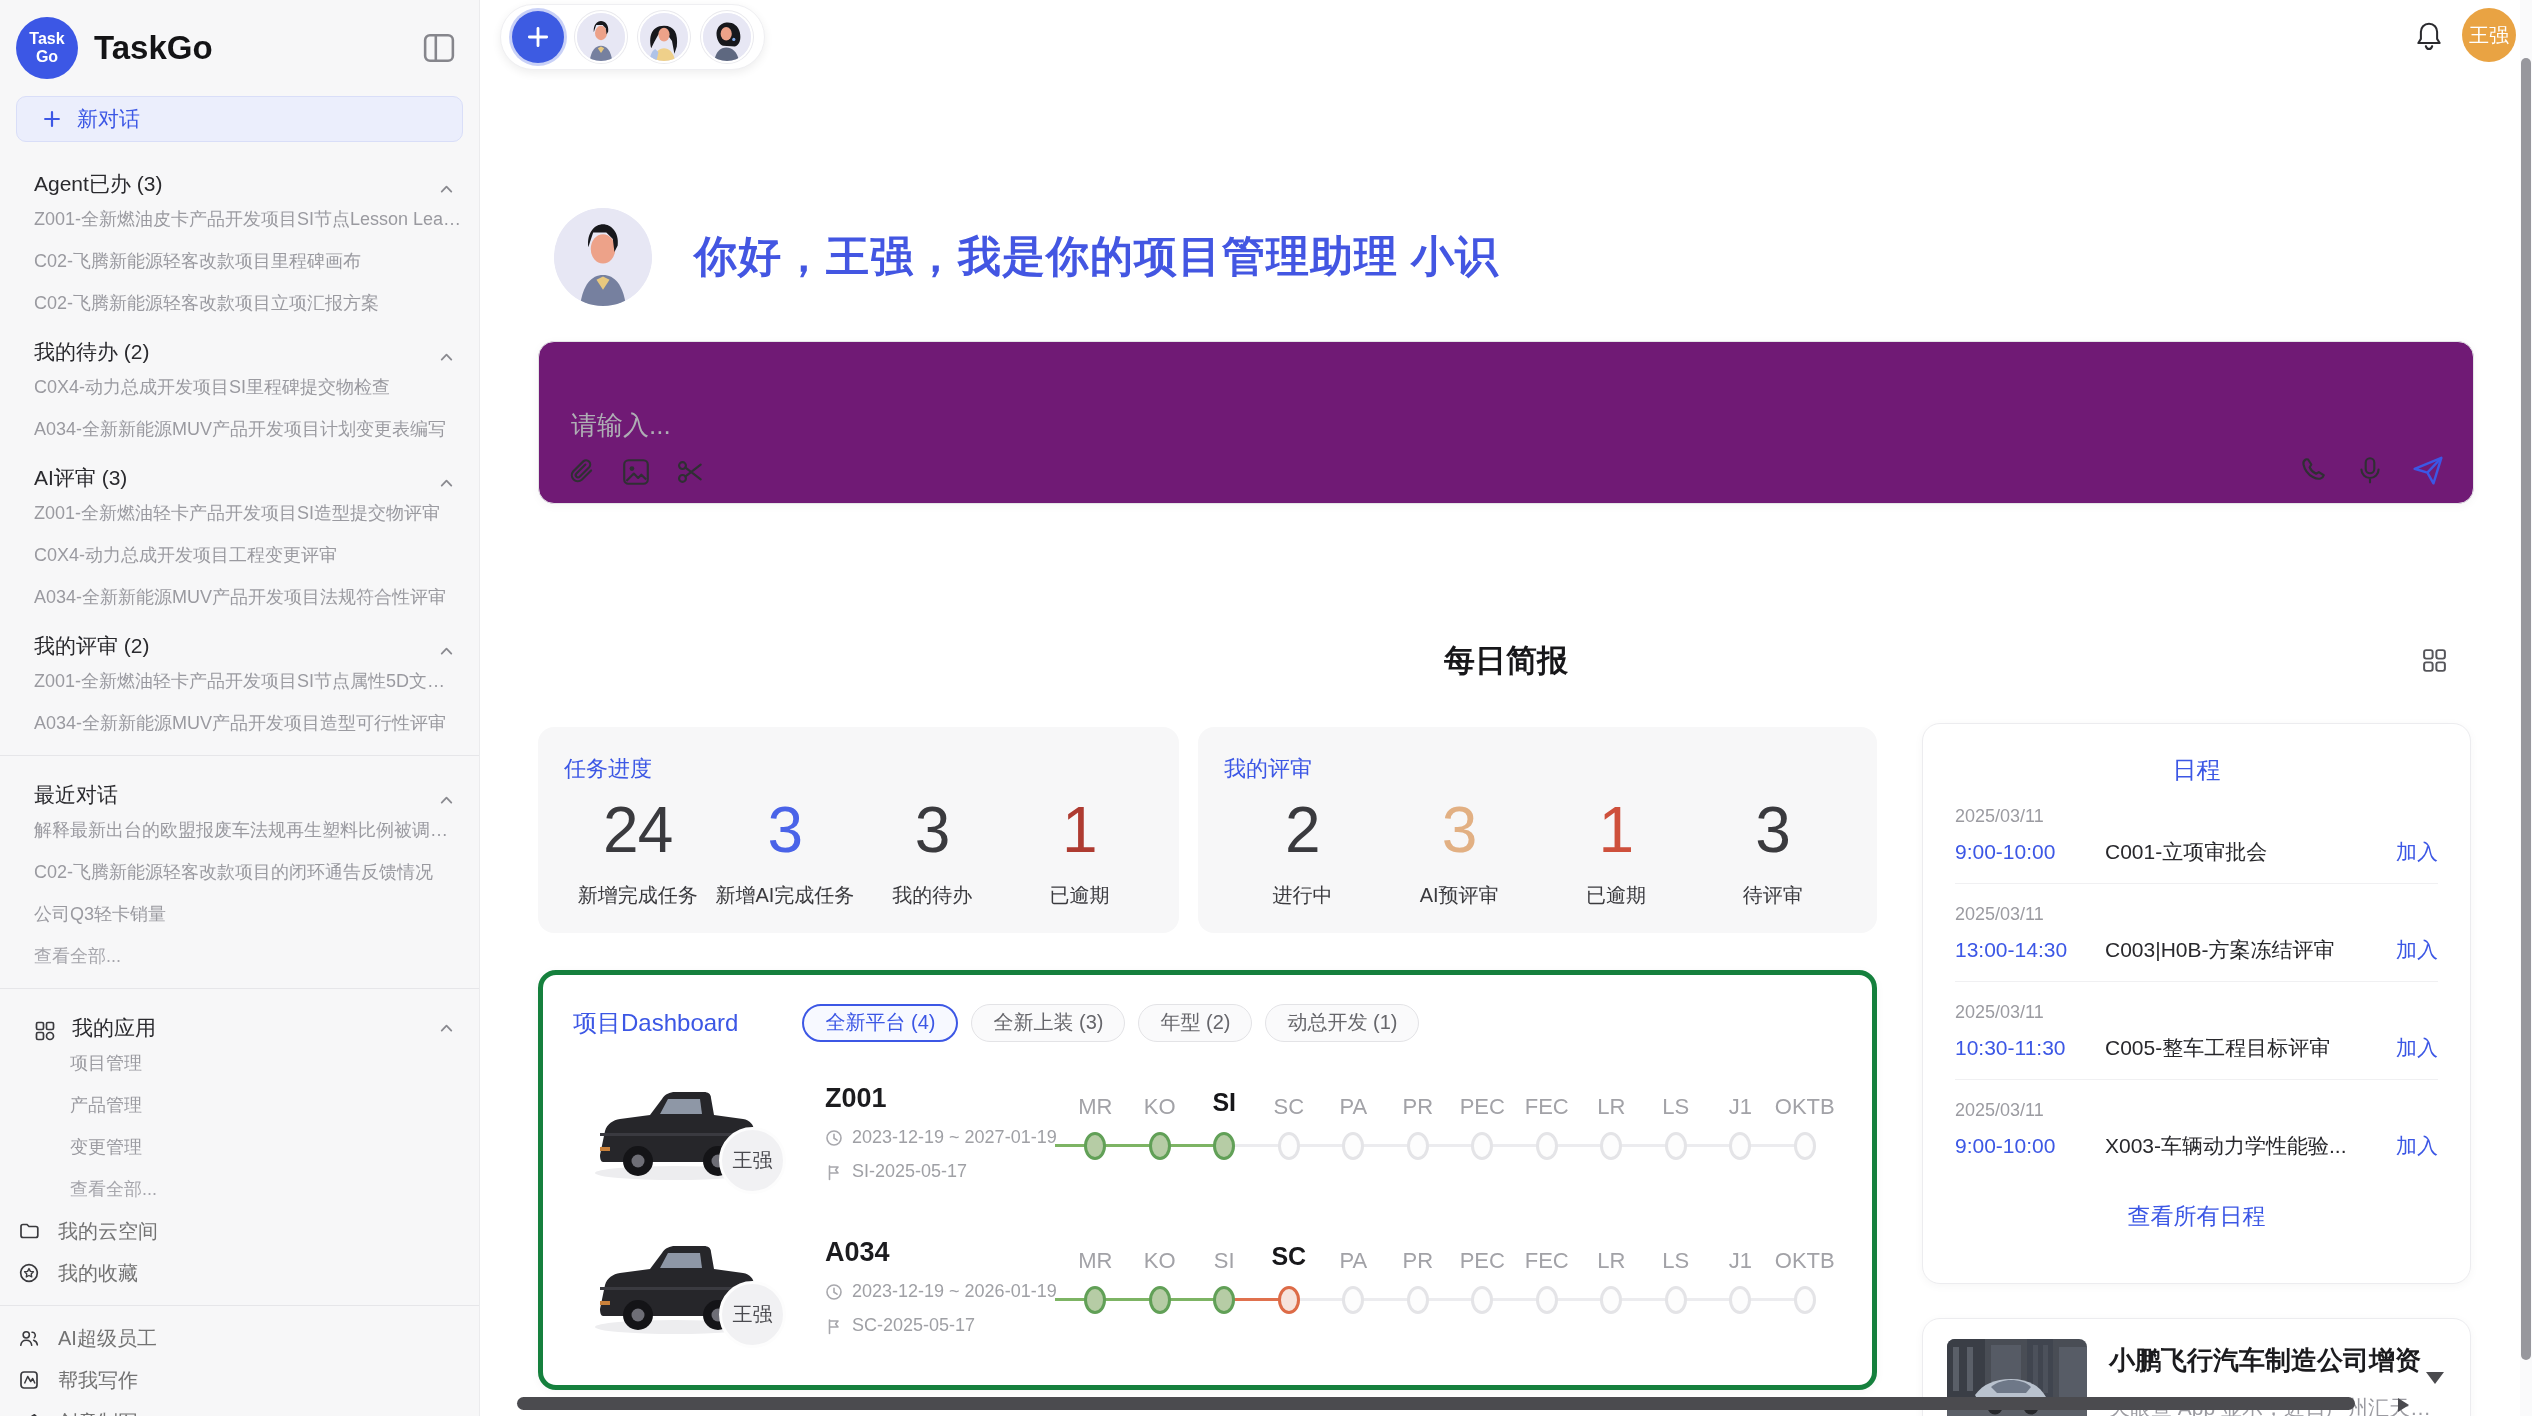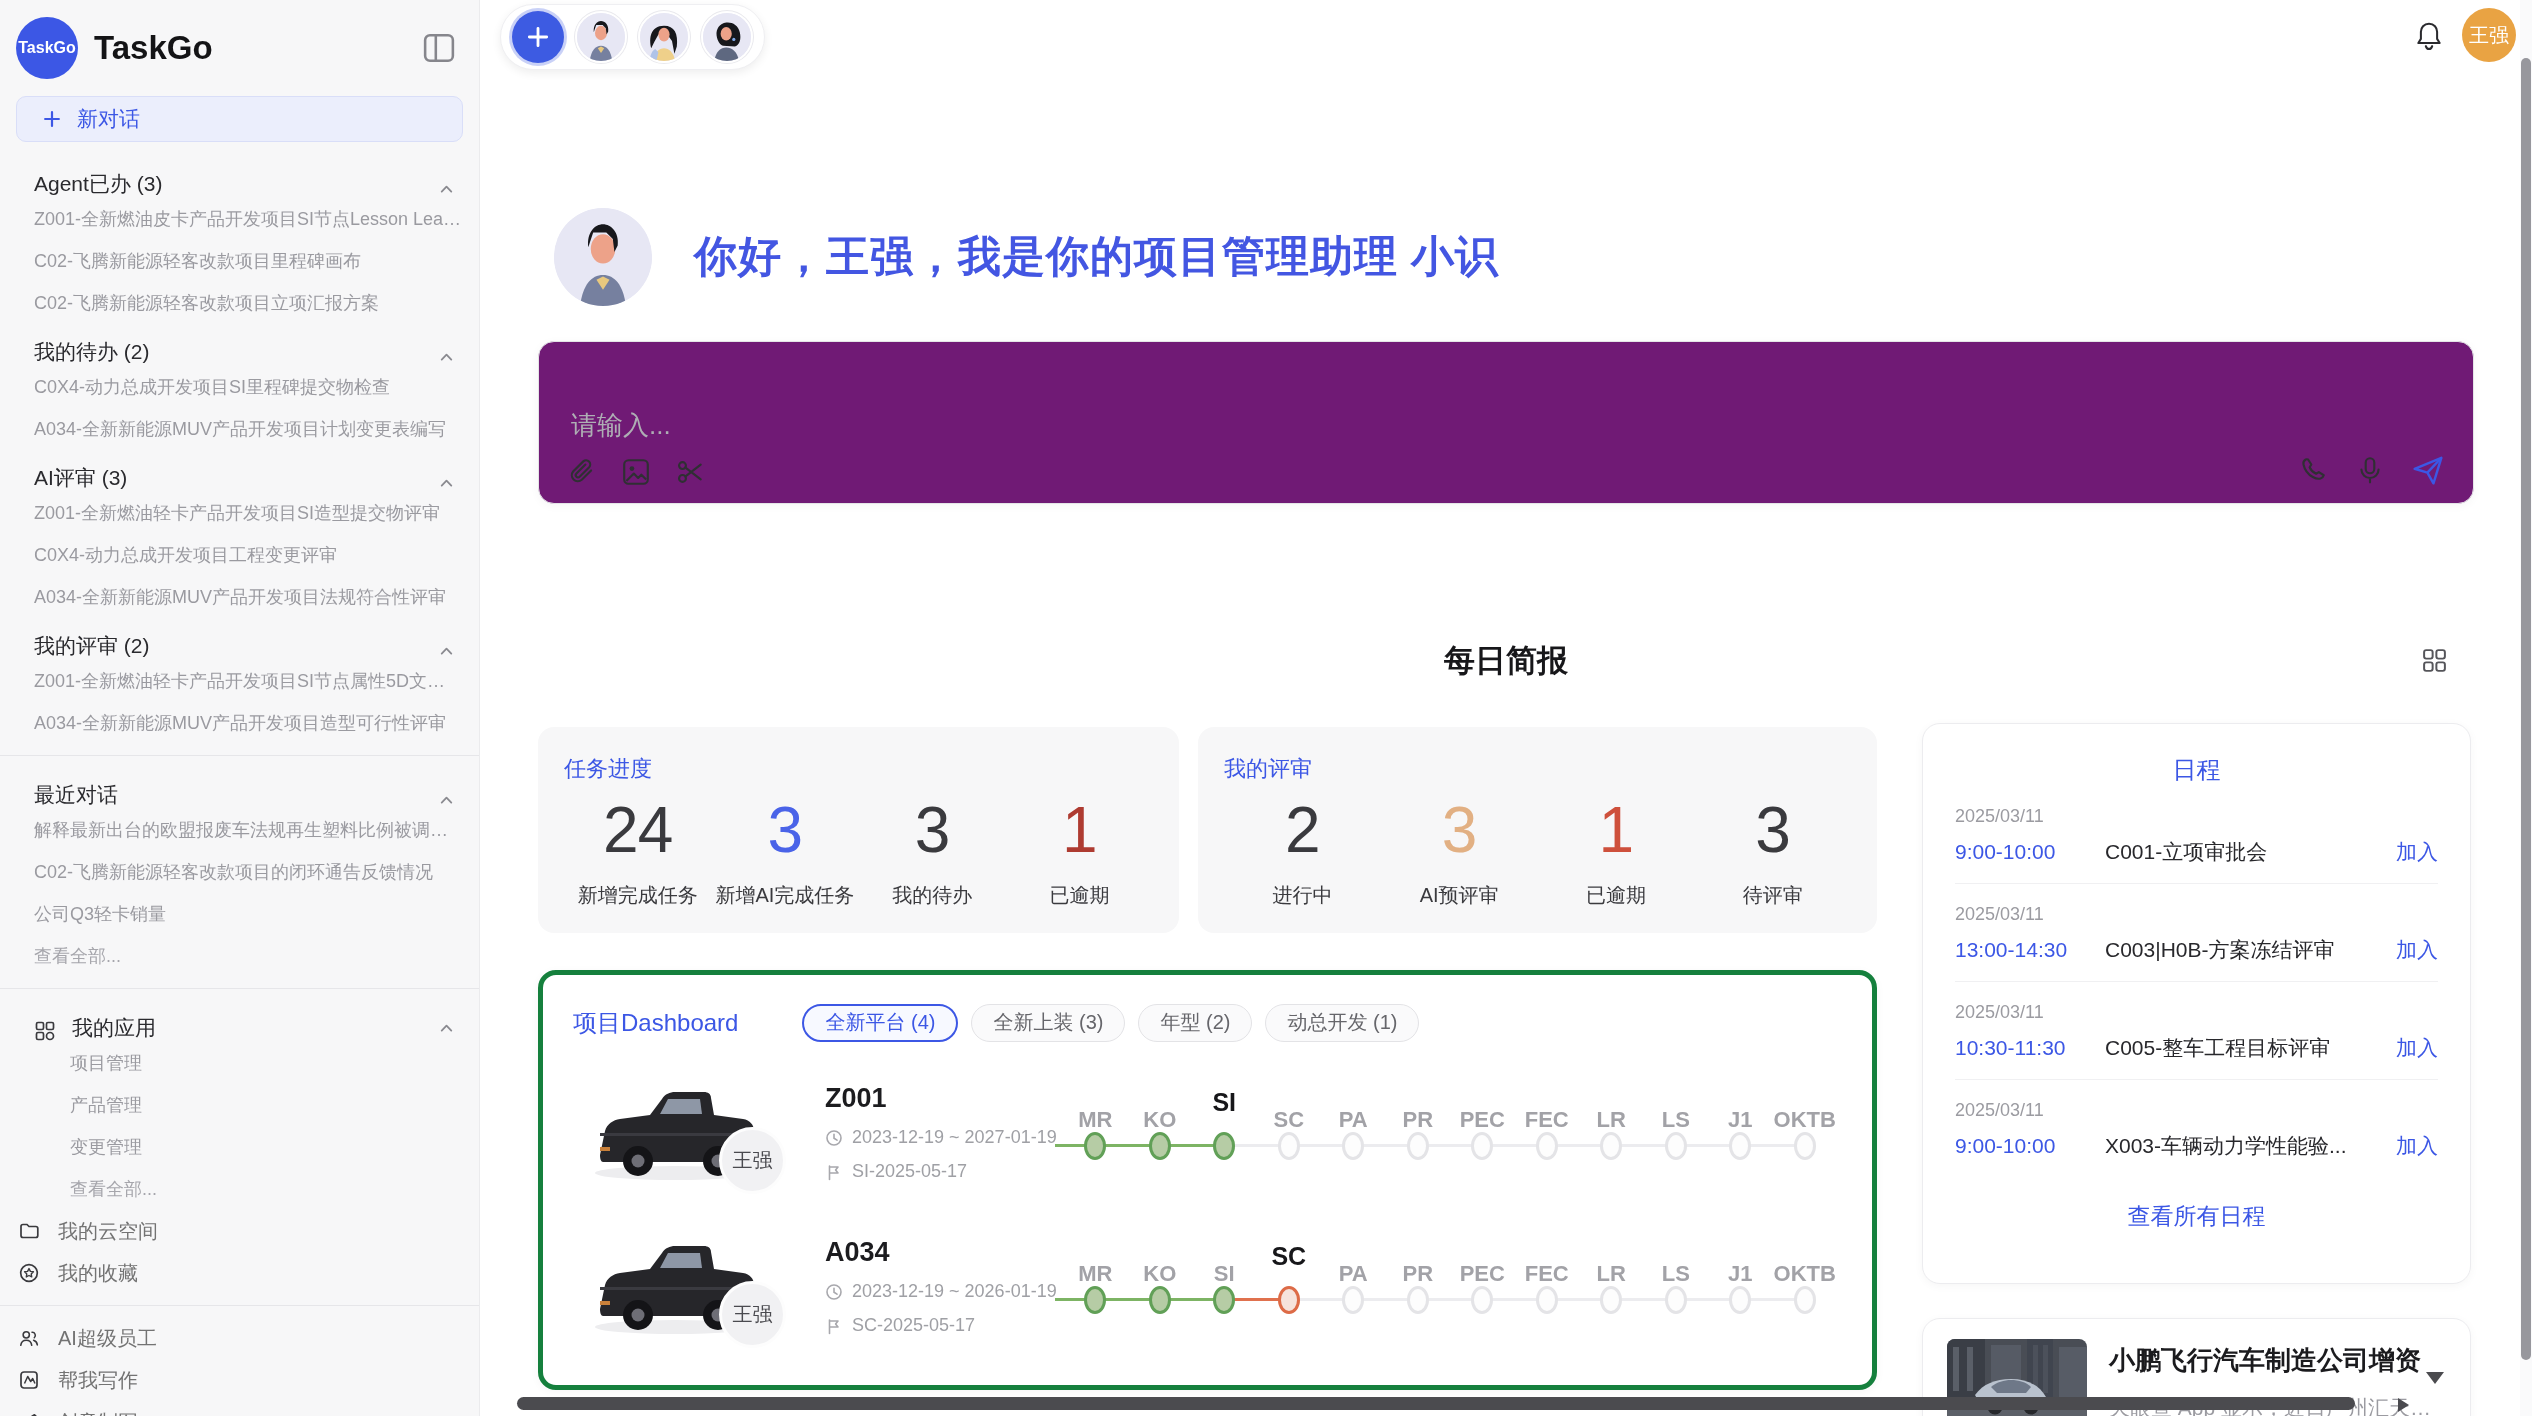--- a/index.html
+++ b/index.html
@@ -5,21 +5,21 @@
   * { margin:0; padding:0; box-sizing:border-box; }
   html,body { width:2532px; height:1416px; overflow:hidden; background:#fff;
     font-family:"Liberation Sans","DejaVu Sans",sans-serif; color:#222; }
   .stage { position:relative; width:2532px; height:1416px; overflow:hidden; }
 
   
   .sidebar { position:absolute; left:0; top:0; width:480px; height:1416px;
     background:#F7F7F8; border-right:1px solid #EBEBED; overflow:hidden; }
   .logo-row { display:flex; align-items:center; height:72px; margin:12px 24px 0 16px; }
   .logo-circle { width:62px; height:62px; border-radius:50%; background:#3C57E5; color:#fff;
-    display:flex; align-items:center; justify-content:center;
+    display:flex; flex-direction:column; align-items:center; justify-content:center;
     font-size:16px; font-weight:700; line-height:1.15; flex:none; }
   .app-name { font-size:33px; font-weight:700; color:#141416; margin-left:16px; flex:1; }
   .collapse-btn { width:32px; height:30px; flex:none; cursor:pointer; }
   .new-chat { margin:12px 16px 14px; height:46px; border-radius:10px; background:#EBEEFC;
     border:1px solid #D9DEF8; display:flex; align-items:center; gap:14px; padding:0 24px;
     color:#3C57E5; font-size:21px; cursor:pointer; }
   .sb-header { display:flex; align-items:flex-end; height:42px; padding:0 24px 0 34px;
     font-size:21px; color:#2A2A2E; }
   .sb-header .sb-title { flex:1; white-space:nowrap; overflow:hidden; }
   .sb-item { height:42px; line-height:42px; padding:0 16px 0 34px; font-size:18px;
@@ -100,22 +100,22 @@
   .proj-name { font-size:27px; font-weight:700; color:#1C1C1F; }
   .proj-meta { display:flex; align-items:center; gap:9px; margin-top:13px; font-size:18px; color:#9FA0A5; }
   .proj-meta .mi { width:18px; height:18px; display:flex; }
   .ms-track { position:absolute; left:490px; top:0; display:flex; }
   .ms-col { position:relative; width:64.5px; height:125px; }
   .ms-seg { position:absolute; top:73px; height:3px; left:-32.25px; width:64.5px; }
   .ms-col.first .ms-seg { left:-8px; width:40px; }
   .ms-seg.done { background:#7DB464; }
   .ms-seg.overdue { background:#E0714E; }
   .ms-seg.future { background:#ECECEF; }
-  .ms-label { position:absolute; top:36px; width:100%; text-align:center; font-size:22px;
-    color:#A2A2A7; z-index:3;font-weight:bold; }
+  .ms-label { position:absolute; top:23px; width:100%; text-align:center; font-size:22px;
+    color:#A2A2A7; z-index:3; }
   .ms-label.current { font-size:25px; top:17px; color:#17171A; font-weight:700; }
   .ms-dot { position:absolute; left:50%; top:61px; transform:translateX(-50%); width:22px;
     height:28px; border-radius:50%; z-index:2; }
   .ms-dot.done { background:#B6CCA5; border:3px solid #61A057; }
   .ms-dot.future { background:#FDFDFD; border:3px solid #E4E4E7; }
   .ms-dot.overdue { background:#F6E3DC; border:3px solid #DD6B47; }
 
   .sched { position:absolute; left:1442px; top:723px; width:549px; height:561px; background:#fff;
     border:1px solid #ECECEF; border-radius:18px; box-shadow:0 2px 10px rgba(0,0,0,.04);
     padding:30px 32px 0; }

